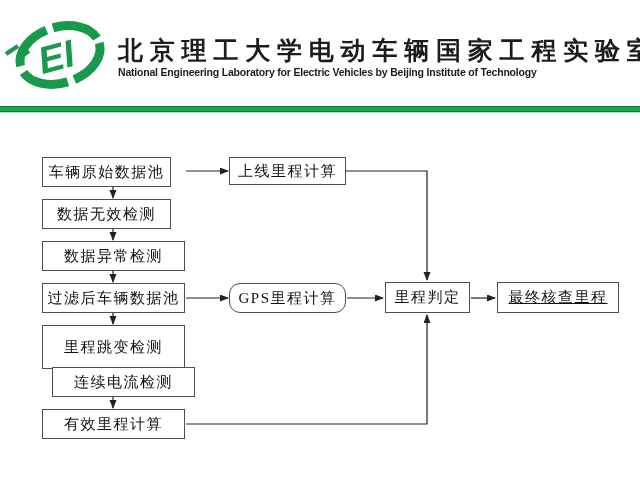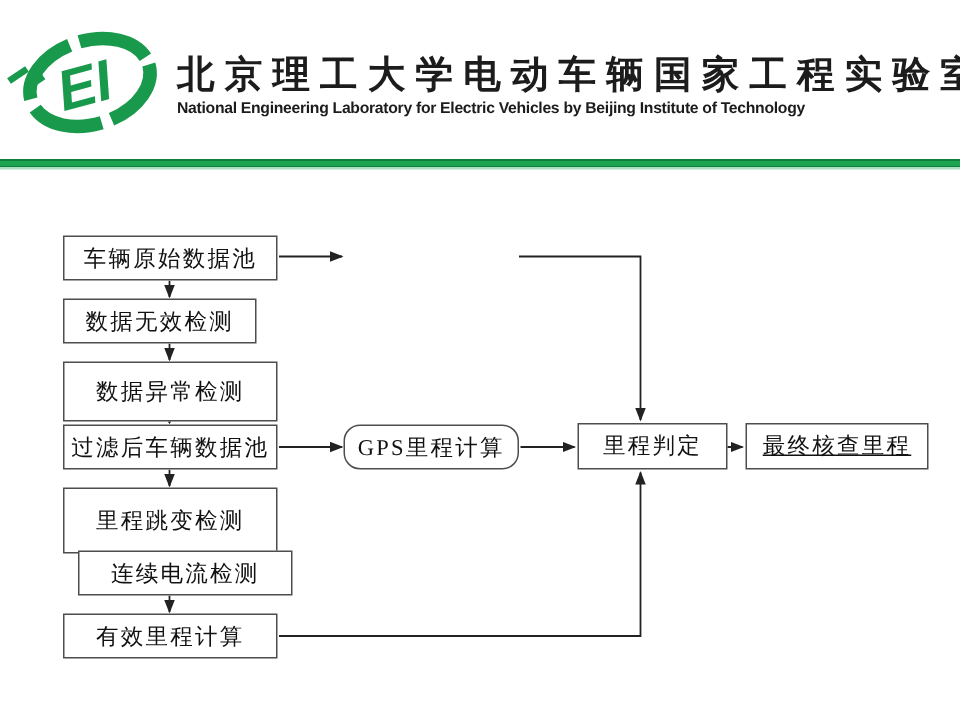--- a/index.html
+++ b/index.html
@@ -74,26 +74,27 @@
       <line x1="113" y1="397" x2="113" y2="408" marker-end="url(#ah)"></line>
       <line x1="186" y1="171" x2="228" y2="171" marker-end="url(#ah)"></line>
       <line x1="186" y1="298" x2="228" y2="298" marker-end="url(#ah)"></line>
       <line x1="347" y1="298" x2="383" y2="298" marker-end="url(#ah)"></line>
       <line x1="471" y1="298" x2="495" y2="298" marker-end="url(#ah)"></line>
       <path d="M346,171 H427 V280" marker-end="url(#ah)"></path>
       <path d="M186,424 H427 V315" marker-end="url(#ah)"></path>
     </g>
   </svg>
 
-  <div class="fc-box" style="left:42px;  top:157px; width:143px; height:30px;">车辆原始数据池</div>
+  <div class="fc-box" style="left:42px;  top:157px; width:129px; height:30px;">车辆原始数据池</div>
   <div class="fc-box" style="left:42px;  top:199px; width:129px; height:30px;">数据无效检测</div>
-  <div class="fc-box" style="left:42px;  top:241px; width:143px; height:40px;">数据异常检测</div>
+  <div class="fc-box" style="left:42px;  top:241px; width:143px; height:30px;">数据异常检测</div>
   <div class="fc-box" style="left:42px;  top:283px; width:143px; height:30px;">过滤后车辆数据池</div>
   <div class="fc-box" style="left:42px;  top:325px; width:143px; height:44px;">里程跳变检测</div>
   <div class="fc-box" style="left:52px;  top:367px; width:143px; height:30px;">连续电流检测</div>
   <div class="fc-box" style="left:42px;  top:409px; width:143px; height:30px;">有效里程计算</div>
 
+  <div class="fc-box" style="left:229px; top:157px; width:117px; height:28px;">上线里程计算</div>
   <div class="fc-box" style="left:229px; top:283px; width:117px; height:30px;border-radius:11px;">GPS里程计算</div>
 
-  <div class="fc-box" style="left:385px; top:282px; width:100px;  height:31px;">里程判定</div>
+  <div class="fc-box" style="left:385px; top:282px; width:85px;  height:31px;">里程判定</div>
   <div class="fc-box" style="left:497px; top:282px; width:122px; height:31px;text-decoration:underline;">最终核查里程</div>
 
 </div>
 
 </body></html>

